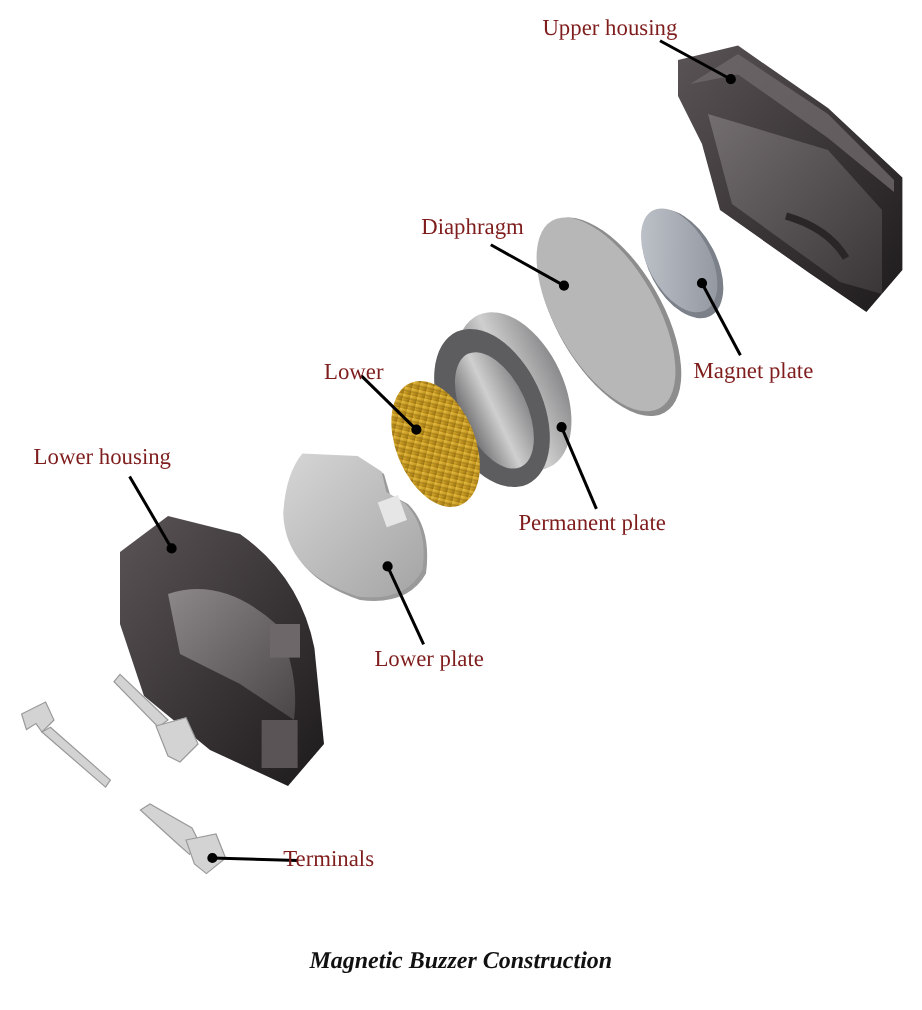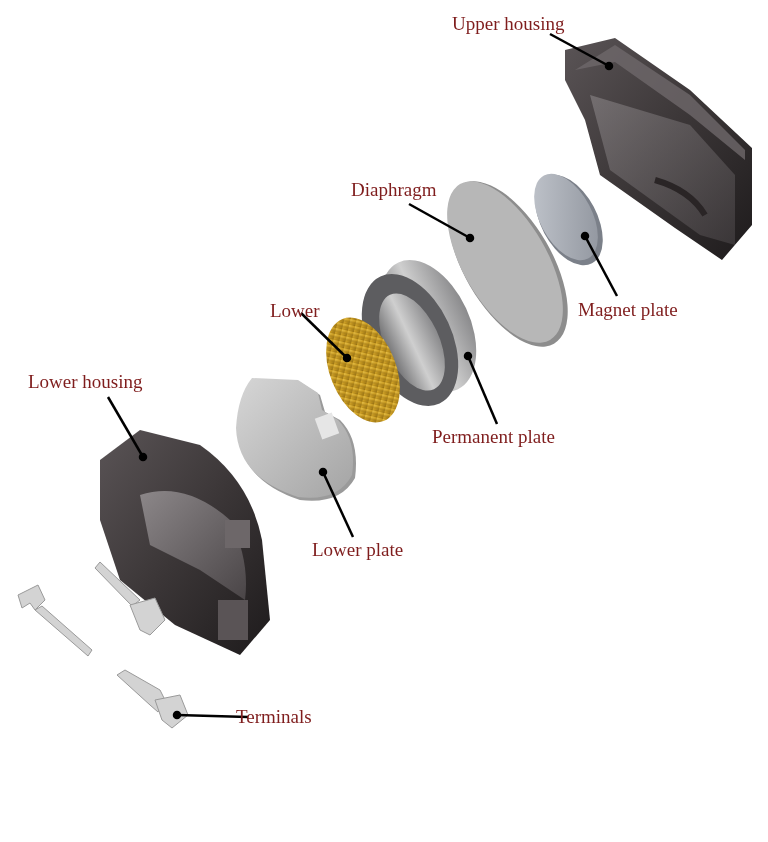--- a/index.html
+++ b/index.html
@@ -118,13 +118,14 @@
 
   <div class="label" style="left:452px; top:14px;">Upper housing</div>
   <div class="label" style="left:351px; top:180px;text-align:right;">Diaphragm</div>
   <div class="label" style="left:578px; top:300px;text-align:center;">Magnet plate</div>
   <div class="label" style="left:270px; top:301px;">Lower</div>
   <div class="label" style="left:432px; top:427px;">Permanent plate</div>
   <div class="label" style="left:28px; top:372px;">Lower housing</div>
   <div class="label" style="left:312px; top:540px;">Lower plate</div>
   <div class="label" style="left:236px; top:707px;">Terminals</div>
 
+  <div class="caption">Magnetic Buzzer Construction</div>
 </div>
 
 </body></html>

